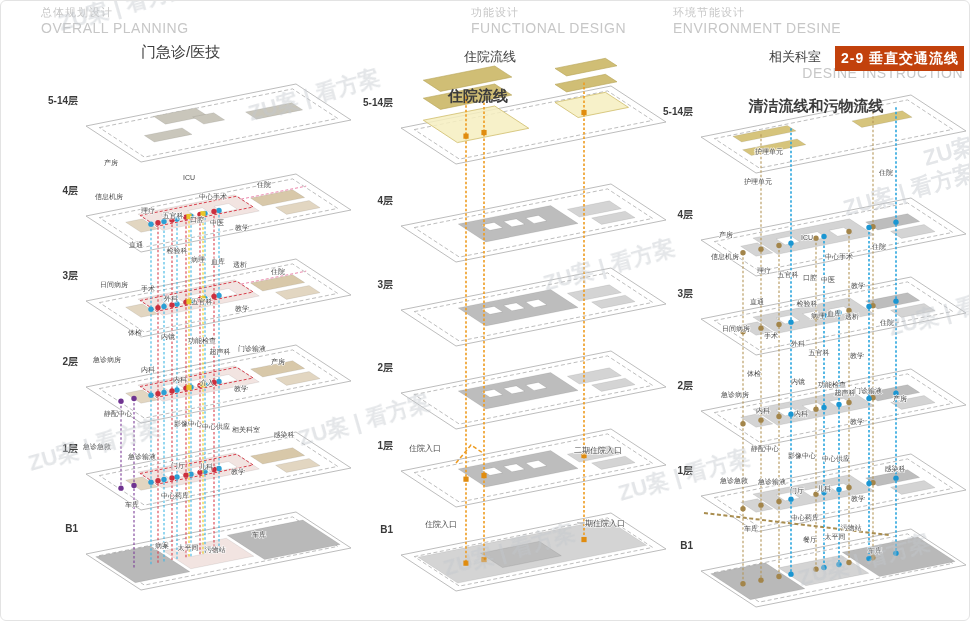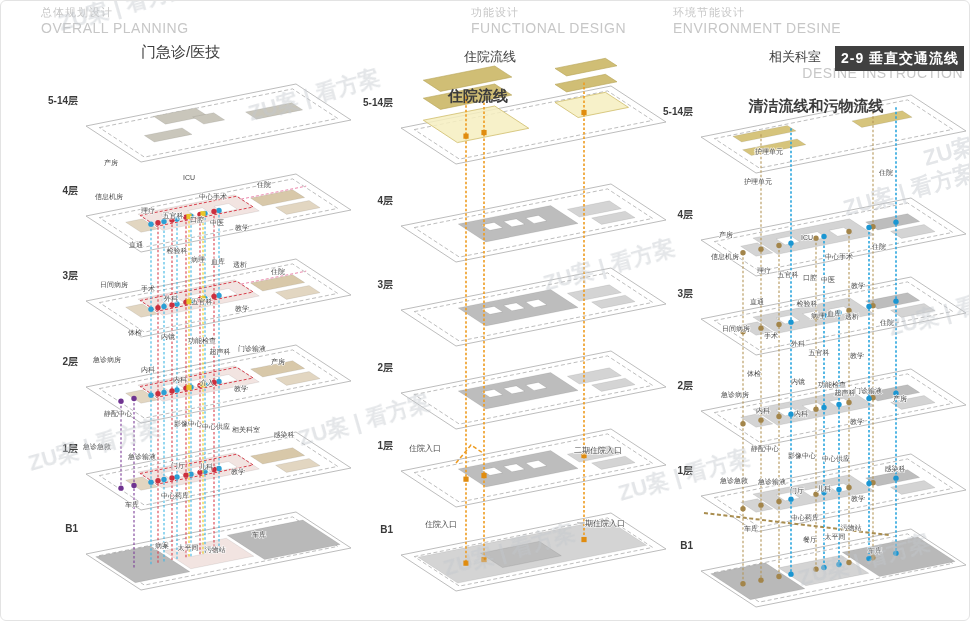--- a/index.html
+++ b/index.html
@@ -11,21 +11,21 @@
   .nav-sec{position:absolute;top:5px;line-height:1.25;color:#c7c7c7;cursor:pointer;}
   .nav-sec .zh{display:block;font-size:11px;letter-spacing:1px;}
   .nav-sec .en{display:block;font-size:14px;letter-spacing:.5px;}
   .nav-sec.active{color:#4a4a4a;}
   .nav-sec.right{text-align:center;margin-top:45px;}
   .sub-item{position:absolute;font-weight:normal;color:#3c3c3c;cursor:pointer;}
   .sub-item.big{font-size:15px;}
   .sub-item.small{font-size:13px;}
   .banner{
     position:absolute;left:834px;top:45px;width:129px;height:25px;
-    background:#404040;color:#fff;font-size:14px;font-weight:bold;
+    background:#c2410c;color:#fff;font-size:14px;font-weight:bold;
     line-height:25px;padding-left:6px;box-sizing:border-box;letter-spacing:1px;cursor:pointer;
   }
   svg{position:absolute;left:0;top:0;}
   text{user-select:none;}
 </style>
 </head>
 <body>
 
 <div class="page">
 

